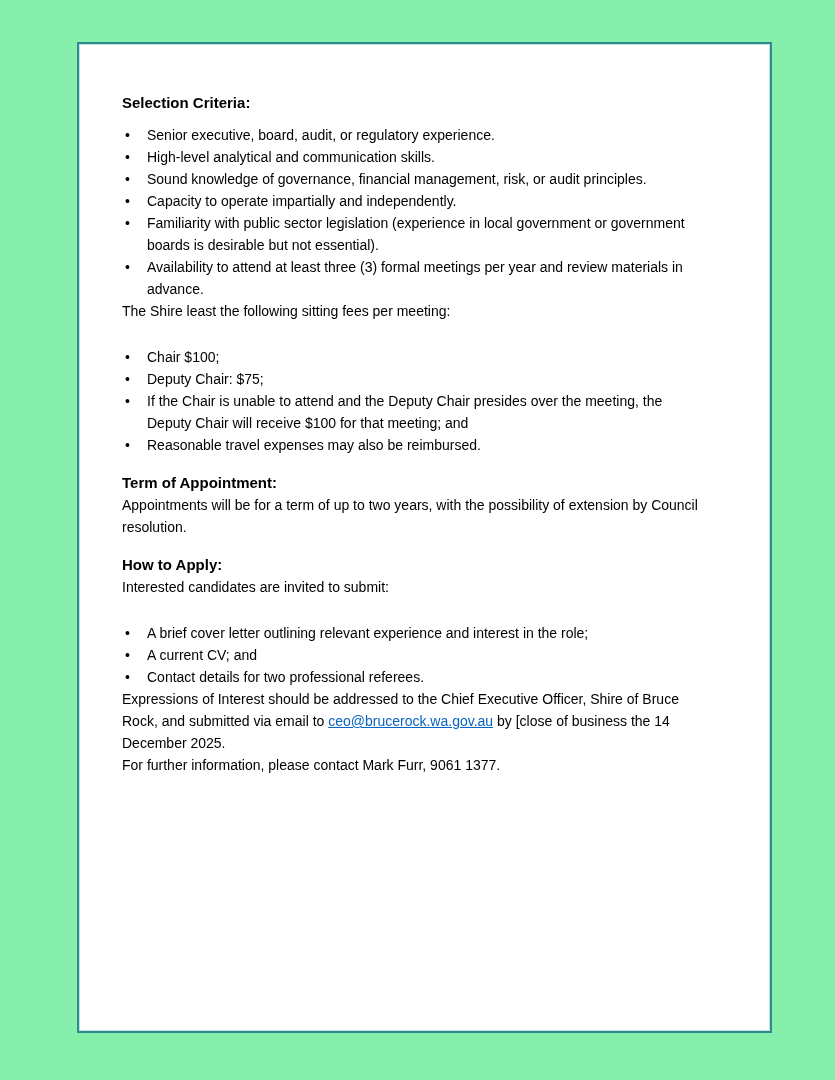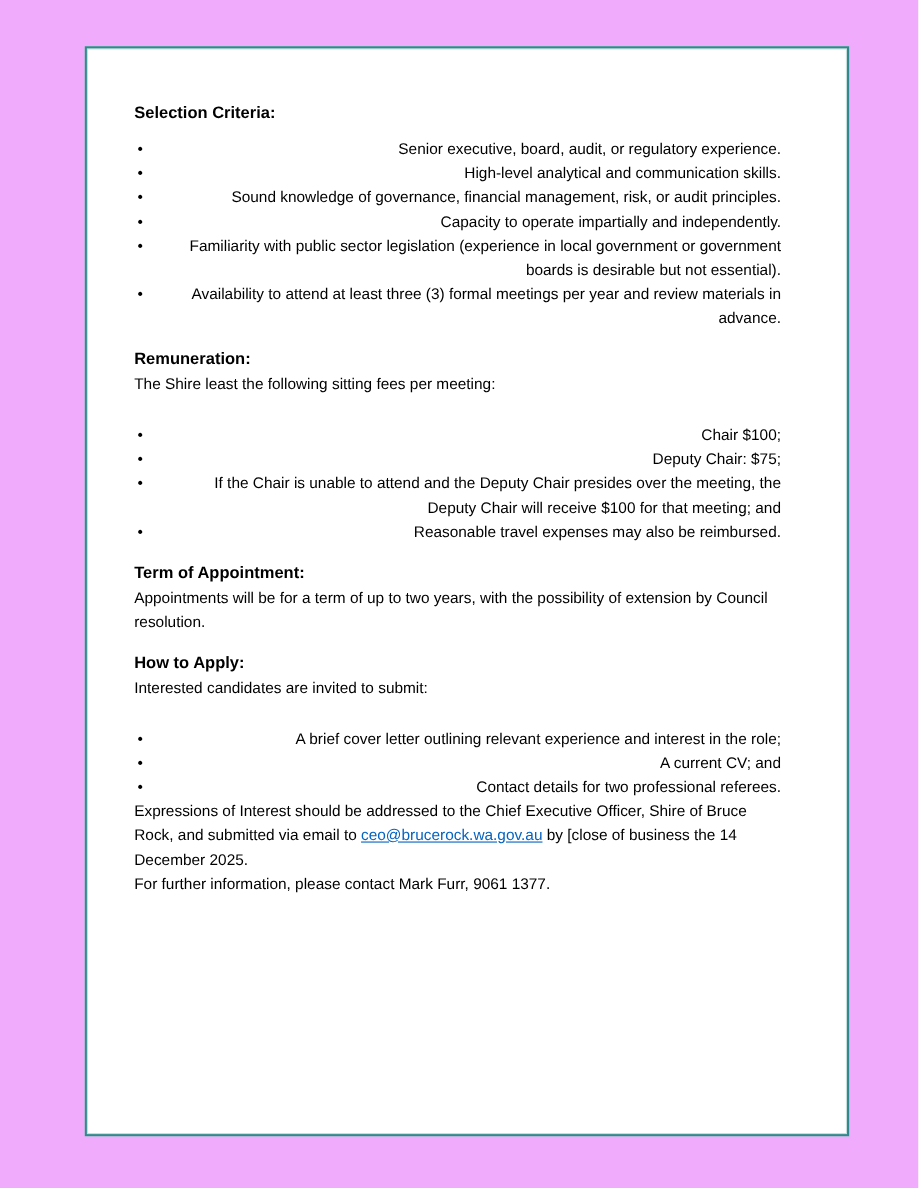--- a/index.html
+++ b/index.html
@@ -6,21 +6,21 @@
   html, body {
     width: 835px;
     background: #ffffff;
     font-family: "Liberation Sans", sans-serif;
     color: #000000;
   }
   .canvas {
     position: relative;
     width: 835px;
     height: 1080px;
-    background: #f0abfc;
+    background: #86efac;
     overflow: hidden;
   }
   .page-border {
     position: absolute;
     left: 77px;
     top: 42px;
     width: 695px;
     height: 991px;
     border: 2px solid #2e8b8d;
     box-shadow: inset 0 0 0 1px rgba(46,139,141,0.28);
@@ -40,21 +40,20 @@
     font-weight: bold;
     color: #000000;
     margin: 0;
   }
   h2.sec-heading.spaced { margin-top: 16px; }
   p.para { margin: 0; }
   ul.bullets {
     list-style: none;
     margin: 10px 0 0 0;
     padding: 0;
-    text-align: right;
   }
   ul.bullets.after-intro { margin-top: 24px; }
   ul.bullets li {
     position: relative;
     padding-left: 25px;
     margin: 0;
   }
   ul.bullets li::before {
     content: "\2022";
     position: absolute;
@@ -80,21 +79,20 @@
     <h2 class="sec-heading">Selection Criteria:</h2>
     <ul class="bullets">
       <li>Senior executive, board, audit, or regulatory experience.</li>
       <li>High-level analytical and communication skills.</li>
       <li>Sound knowledge of governance, financial management, risk, or audit principles.</li>
       <li>Capacity to operate impartially and independently.</li>
       <li>Familiarity with public sector legislation (experience in local government or government boards is desirable but not essential).</li>
       <li>Availability to attend at least three (3) formal meetings per year and review materials in advance.</li>
     </ul>
 
-    <h2 class="sec-heading spaced">Remuneration:</h2>
     <p class="para">The Shire least the following sitting fees per meeting:</p>
     <ul class="bullets after-intro">
       <li>Chair $100;</li>
       <li>Deputy Chair: $75;</li>
       <li>If the Chair is unable to attend and the Deputy Chair presides over the meeting, the Deputy Chair will receive $100 for that meeting; and</li>
       <li>Reasonable travel expenses may also be reimbursed.</li>
     </ul>
 
     <h2 class="sec-heading spaced">Term of Appointment:</h2>
     <p class="para">Appointments will be for a term of up to two years, with the possibility of extension by Council resolution.</p>

